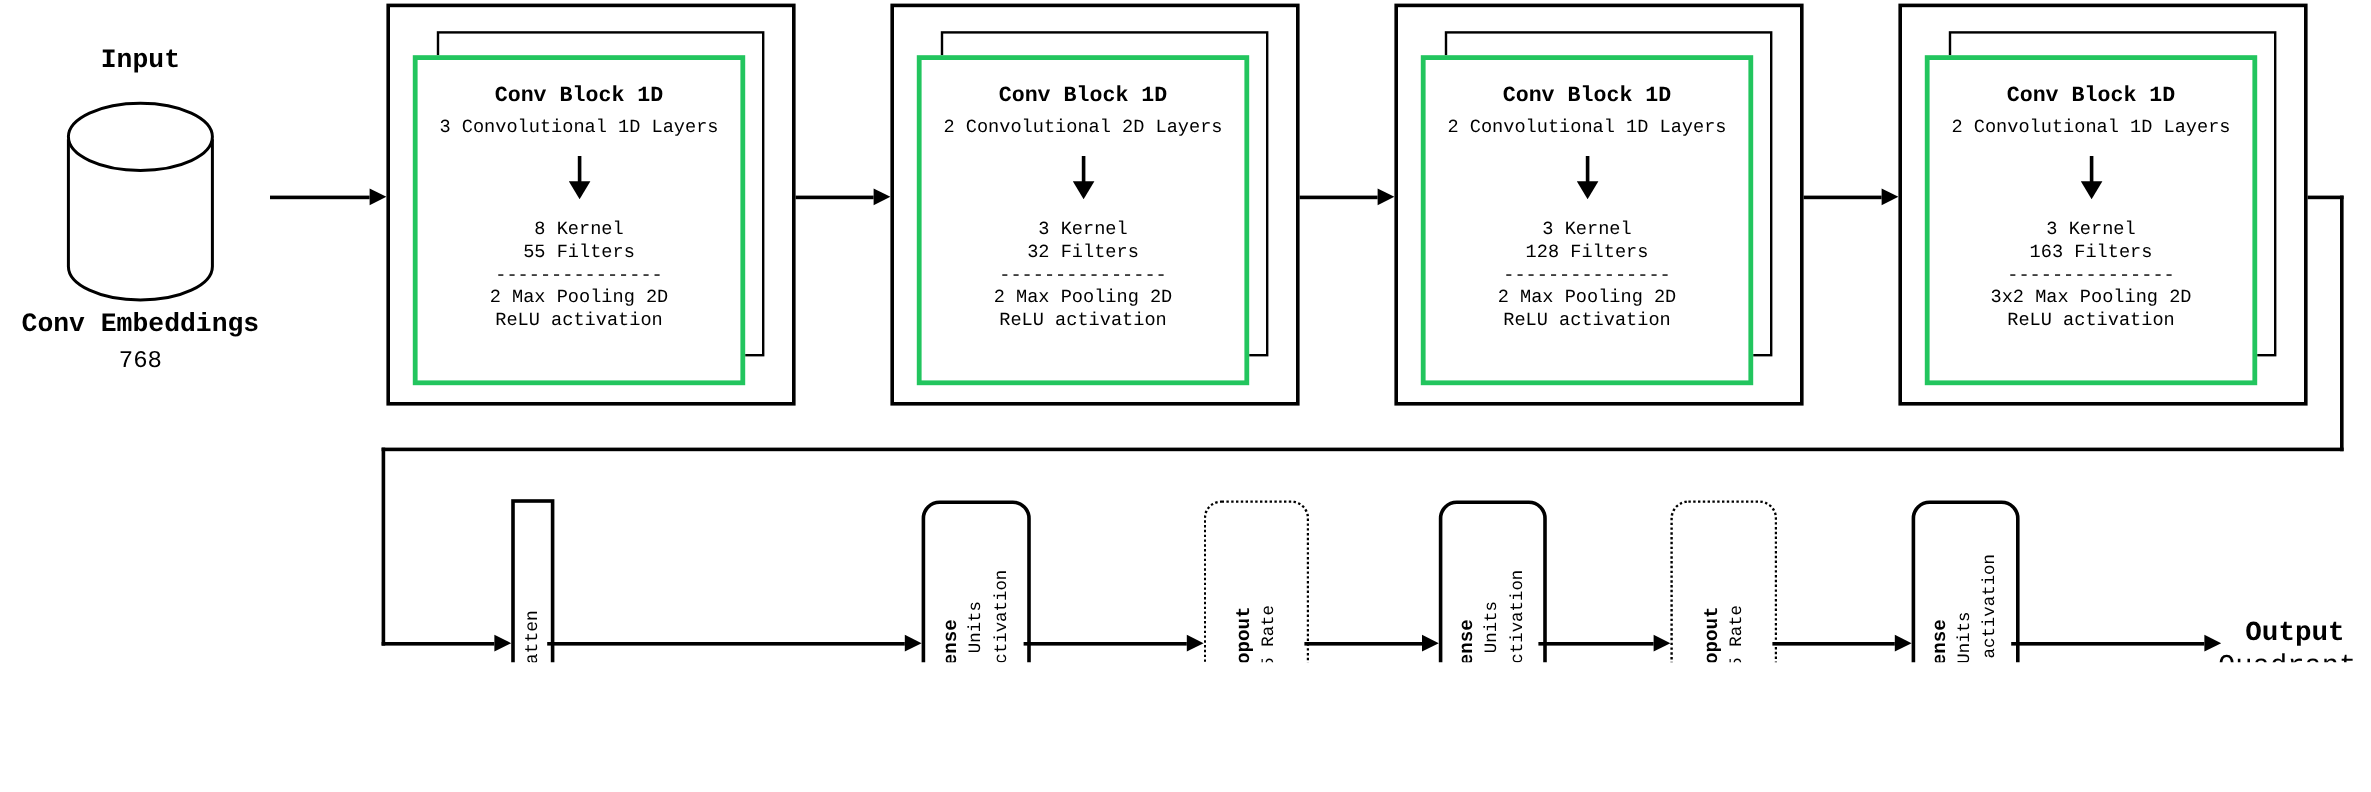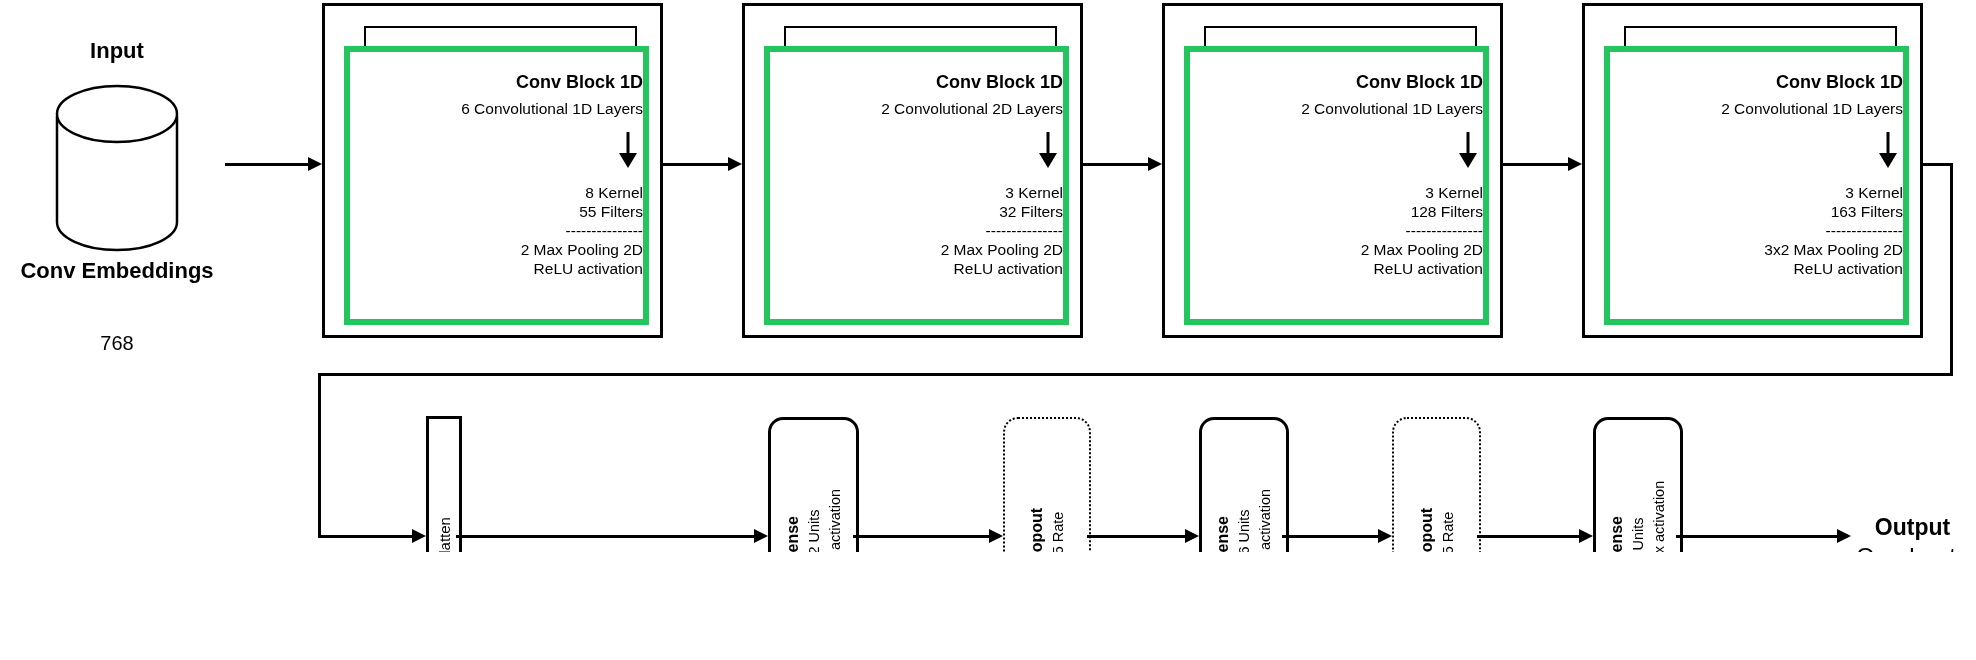--- a/index.html
+++ b/index.html
@@ -2,21 +2,21 @@
 <html><head>
 <meta charset="utf-8">
 <style>
   html, body { margin: 0; padding: 0; background: #ffffff; }
   .canvas {
     position: relative;
     width: 1976px;
     height: 552px;
     background: #ffffff;
     color: #000000;
-    font-family: Liberation Sans, sans-serif;
+    font-family: Liberation Mono, monospace;
     overflow: hidden;
     border-radius: 11px;
   }
 
   
   .hline { position: absolute; height: 3px; background: #000; }
   .vline { position: absolute; width: 3px; background: #000; }
   .arrowhead {
     position: absolute; width: 0; height: 0;
     border-top: 7px solid transparent;
@@ -24,30 +24,30 @@
     border-left: 14px solid #000;
   }
 
   
   .input-title { position: absolute; left: 54px; top: 38px; width: 126px;
     text-align: center; font-weight: bold; font-size: 22px; }
   .cyl-svg { position: absolute; left: 54px; top: 84px; }
   .input-name { position: absolute; left: 8px; top: 258px; width: 218px;
     text-align: center; font-weight: bold; font-size: 22px; white-space: nowrap; }
   .input-dim { position: absolute; left: 54px; top: 290px; width: 126px;
-    text-align: center; font-size: 20px; margin-top: 42px; }
+    text-align: center; font-size: 20px; }
 
   
   .conv-block { position: absolute; top: 3px; width: 335px; height: 329px;
     border: 3px solid #000; background: #fff; }
   .cb1 { left: 322px; } .cb2 { left: 742px; } .cb3 { left: 1162px; } .cb4 { left: 1582px; }
   .card-back { position: absolute; left: 39px; top: 20px; width: 269px; height: 267px;
     border: 2px solid #000; background: #fff; }
   .card-front { position: absolute; left: 19px; top: 40px; width: 269px; height: 267px;
-    border: 6px solid #22c55e; background: #fff; text-align: right; padding-left: 24px; }
+    border: 4px solid #22c55e; background: #fff; text-align: center; }
   .cb-title { margin-top: 19px; font-weight: bold; font-size: 18px; line-height: 22px; }
   .cb-sub { margin-top: 6px; font-size: 15.5px; line-height: 19px; }
   .cb-arrow { margin-top: 14px; height: 36px; }
   .cb-lines { margin-top: 11px; font-size: 15.5px; line-height: 19px; }
 
   
 
   
   .flatten-box { position: absolute; left: 426px; top: 416px; width: 30px; height: 241px;
     border: 3px solid #000; background: #fff; }
@@ -101,21 +101,21 @@
   <div class="vline" style="left:1950px;top:163px;height:213px;"></div>
   <div class="hline" style="left:318px;top:373px;width:1635px;"></div>
   <div class="vline" style="left:318px;top:373px;height:165px;"></div>
   <div class="hline" style="left:318px;top:535px;width:94px;"></div>
   <div class="arrowhead" style="left:412px;top:529px;"></div>
 
   <div class="conv-block cb1">
     <div class="card-back"></div>
     <div class="card-front">
       <div class="cb-title">Conv Block 1D</div>
-      <div class="cb-sub">6 Convolutional 1D Layers</div>
+      <div class="cb-sub">3 Convolutional 1D Layers</div>
       <svg class="cb-arrow" width="30" height="36" viewBox="0 0 30 36">
         <line x1="15" y1="0" x2="15" y2="24" stroke="#000" stroke-width="3"></line>
         <polygon points="15,36 6,21 24,21" fill="#000"></polygon>
       </svg>
       <div class="cb-lines">
         <div>8 Kernel</div>
         <div>55 Filters</div>
         <div>---------------</div>
         <div>2 Max Pooling 2D</div>
         <div>ReLU activation</div>

